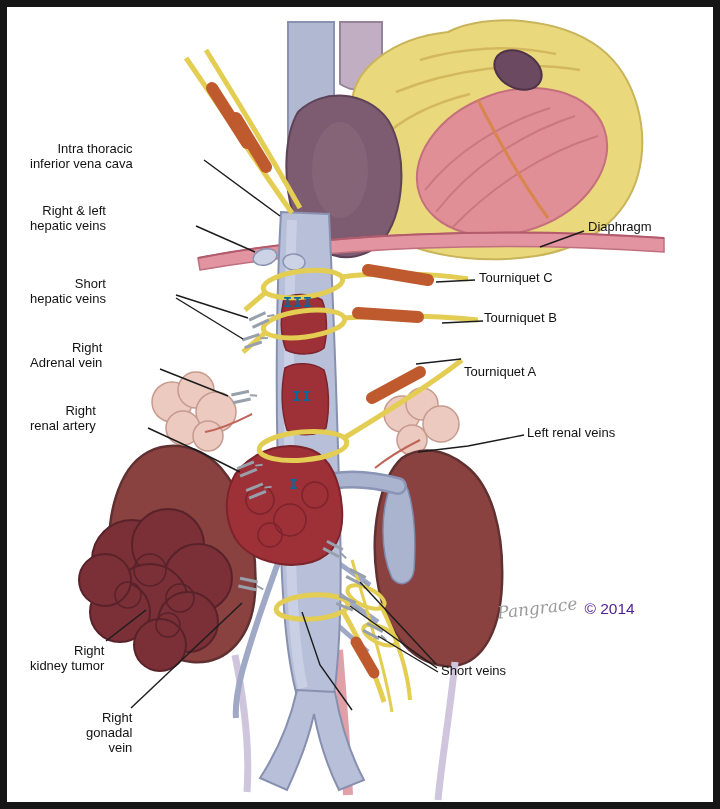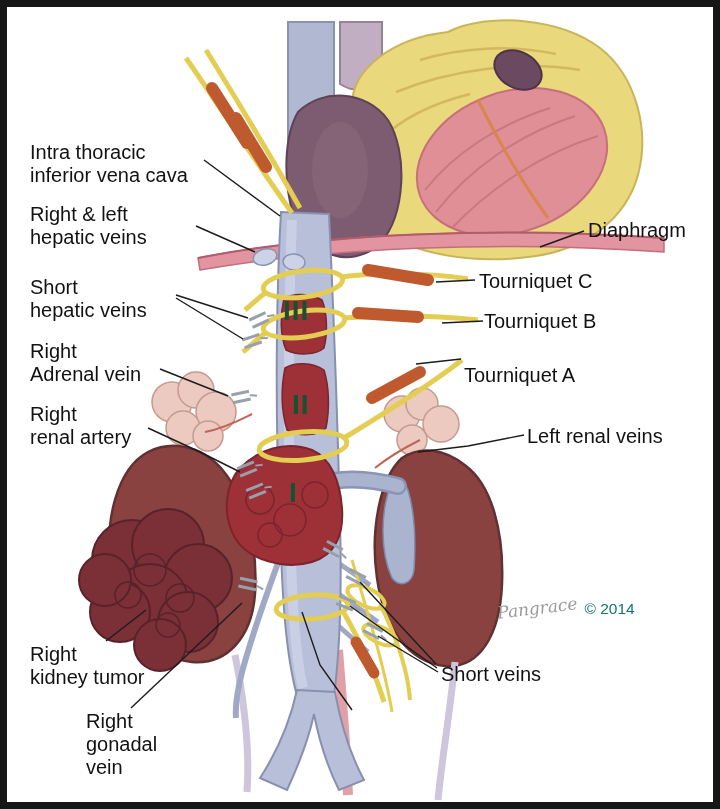--- a/index.html
+++ b/index.html
@@ -6,36 +6,36 @@
   html,body { background:#ffffff; font-family:"Liberation Sans", sans-serif; }
   .frame {
     position:relative; width:720px; height:809px; background:#ffffff; overflow:hidden;
   }
   .frame::after {
     content:""; position:absolute; inset:0; border:7px solid #161616;
     pointer-events:none; z-index:50;
   }
   svg.art { position:absolute; left:0; top:0; width:720px; height:809px; }
   .lbl {
-    position:absolute; font-size:20px; line-height:1.16; color:#121212;
-    white-space:pre-line; z-index:20;
+    position:absolute; font-size:13px; line-height:1.16; color:#121212;
+    white-space:pre-line; z-index:20;text-align:right;
   }
   .numeral {
-    position:absolute; font-family:Liberation Sans, sans-serif; font-weight:bold;
-    font-size:28px; color:#14532d; letter-spacing:1px; z-index:20;
+    position:absolute; font-family:Liberation Mono, monospace; font-weight:bold;
+    font-size:15px; color:#0369a1; letter-spacing:1px; z-index:20;
   }
   .credit {
     position:absolute; left:497px; top:598px; display:flex; align-items:baseline;
     gap:7px; z-index:20;
   }
   .sig {
     font-family:"DejaVu Serif", serif; font-style:italic; font-size:17px;
     color:#9a9a9a; transform:rotate(-7deg); display:inline-block;
   }
-  .year { font-size:15.5px; color:#0f766e; }
+  .year { font-size:15.5px; color:#4c1d95; }
 </style>
 </head>
 <body>
 
 <div class="frame">
 
   <svg class="art" viewBox="0 0 720 809" aria-hidden="true">
 
     <g>
       <path d="M288,22 L288,140 C288,158 300,170 318,172 L334,172 L334,22 Z" fill="#b0b8d2" stroke="#8a92b4" stroke-width="2"></path>

